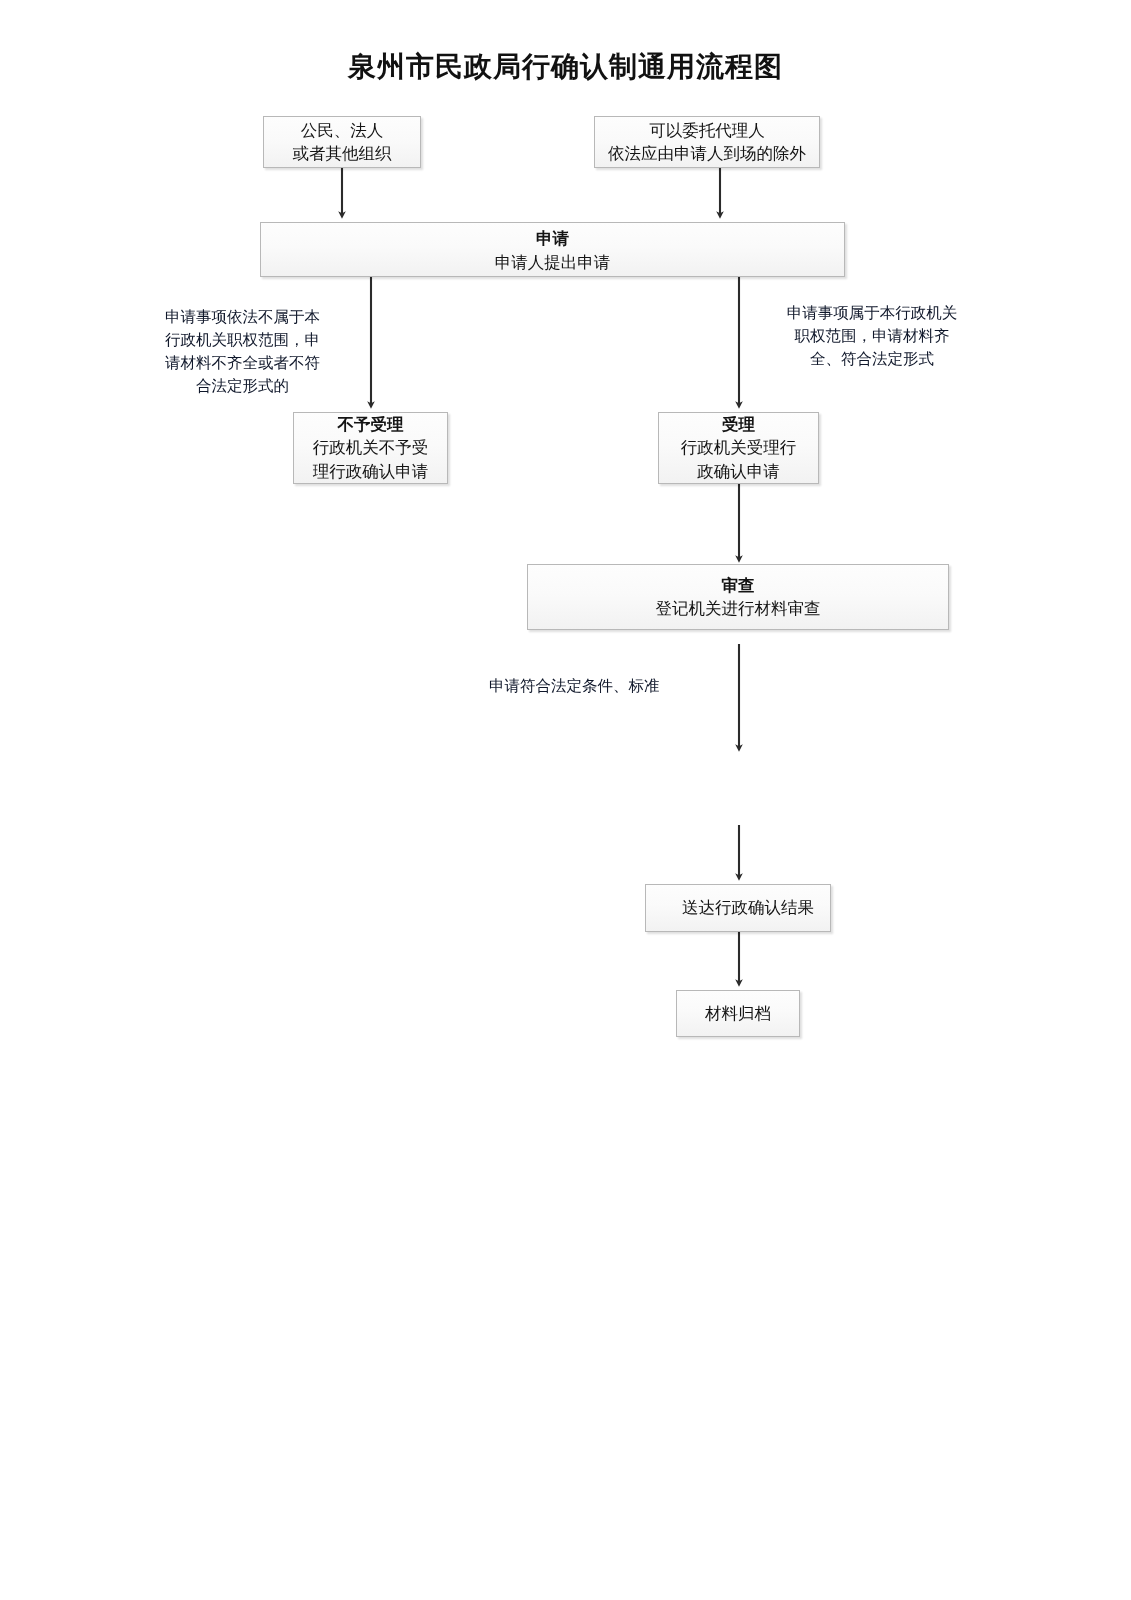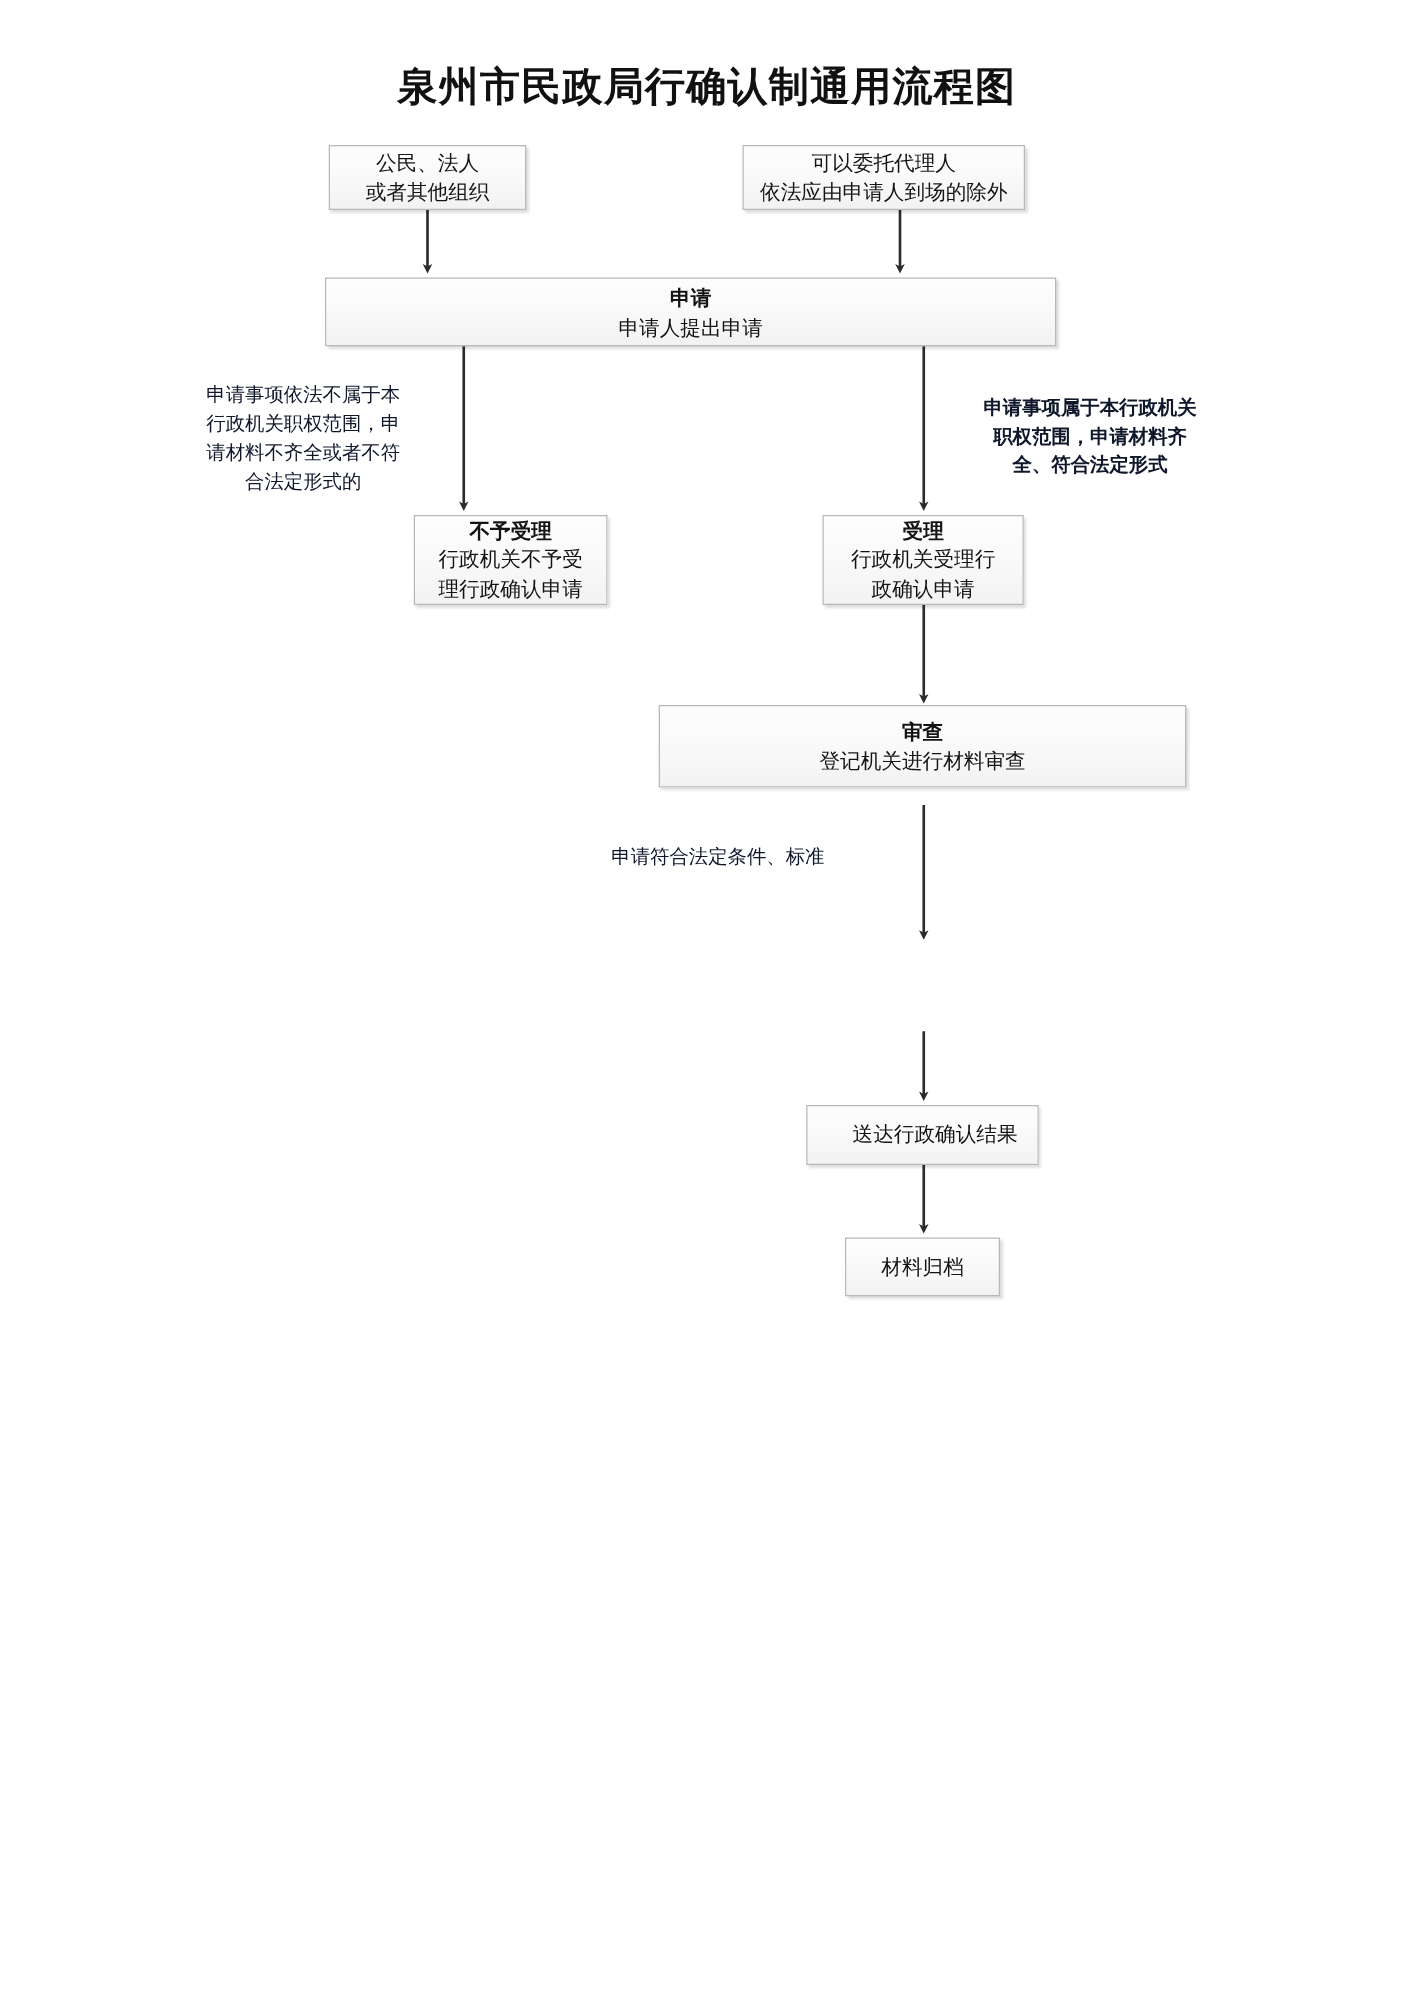--- a/index.html
+++ b/index.html
@@ -27,21 +27,21 @@
     width: 1131px;
     height: 1600px;
     pointer-events: none;
   }
   .title {
     position: absolute;
     left: 0;
     top: 48px;
     width: 1131px;
     text-align: center;
-    font-size: 32px;
+    font-size: 28px;
     font-weight: bold;
     letter-spacing: 1px;
     font-family: "Liberation Serif", "DejaVu Serif", serif;
     color: #111;
   }
   .node {
     position: absolute;
     box-sizing: border-box;
     border: 1px solid #b8b8b8;
     background: linear-gradient(to bottom, #fdfdfd 0%, #fafafa 45%, #f2f2f2 100%);
@@ -113,25 +113,25 @@
   <div class="node" style="left:260px; top:222px; width:585px; height:55px;justify-content:flex-end;">
     <span class="ln bold">申请</span>
     <span class="ln">申请人提出申请</span>
   </div>
 
   <div class="edge-label left-lab" style="left:135px; top:306px; width:215px;">申请事项依法不属于本
 行政机关职权范围，申
 请材料不齐全或者不符
 合法定形式的</div>
 
-  <div class="edge-label" style="left:752px; top:316px; width:240px;font-weight:bold;">申请事项属于本行政机关
+  <div class="edge-label" style="left:752px; top:302px; width:240px;">申请事项属于本行政机关
 职权范围，申请材料齐
 全、符合法定形式</div>
 
-  <div class="node" style="left:293px; top:412px; width:155px; height:72px;margin-left:38px;">
+  <div class="node" style="left:293px; top:412px; width:155px; height:72px;">
     <span class="ln bold">不予受理</span>
     <span class="ln">行政机关不予受</span>
     <span class="ln">理行政确认申请</span>
   </div>
 
   <div class="node" style="left:658px; top:412px; width:161px; height:72px;">
     <span class="ln bold">受理</span>
     <span class="ln">行政机关受理行</span>
     <span class="ln">政确认申请</span>
   </div>

